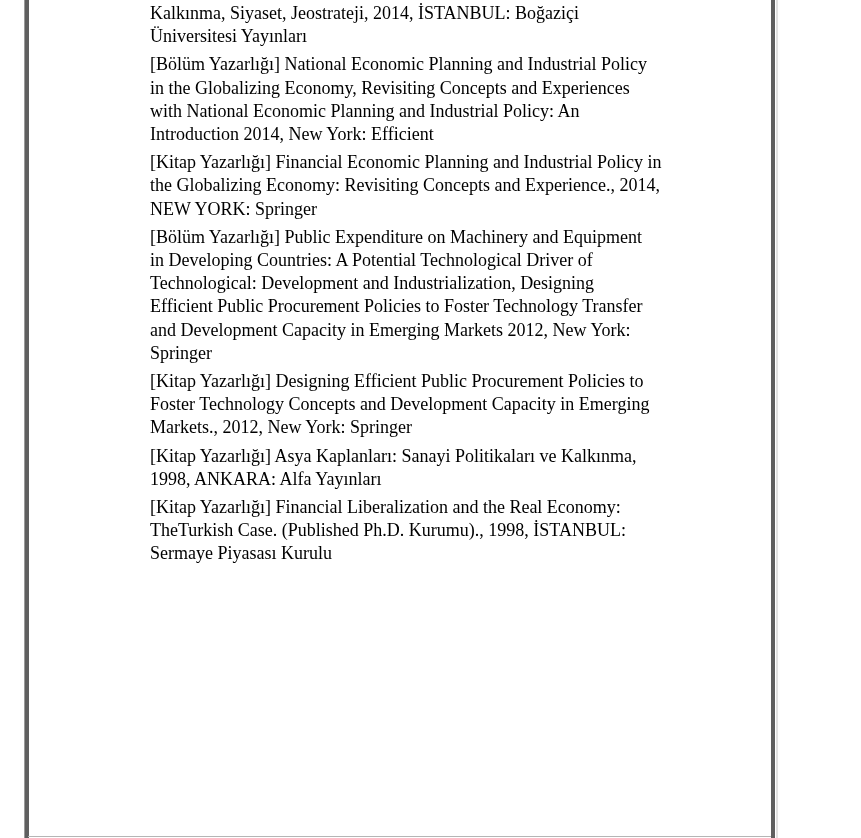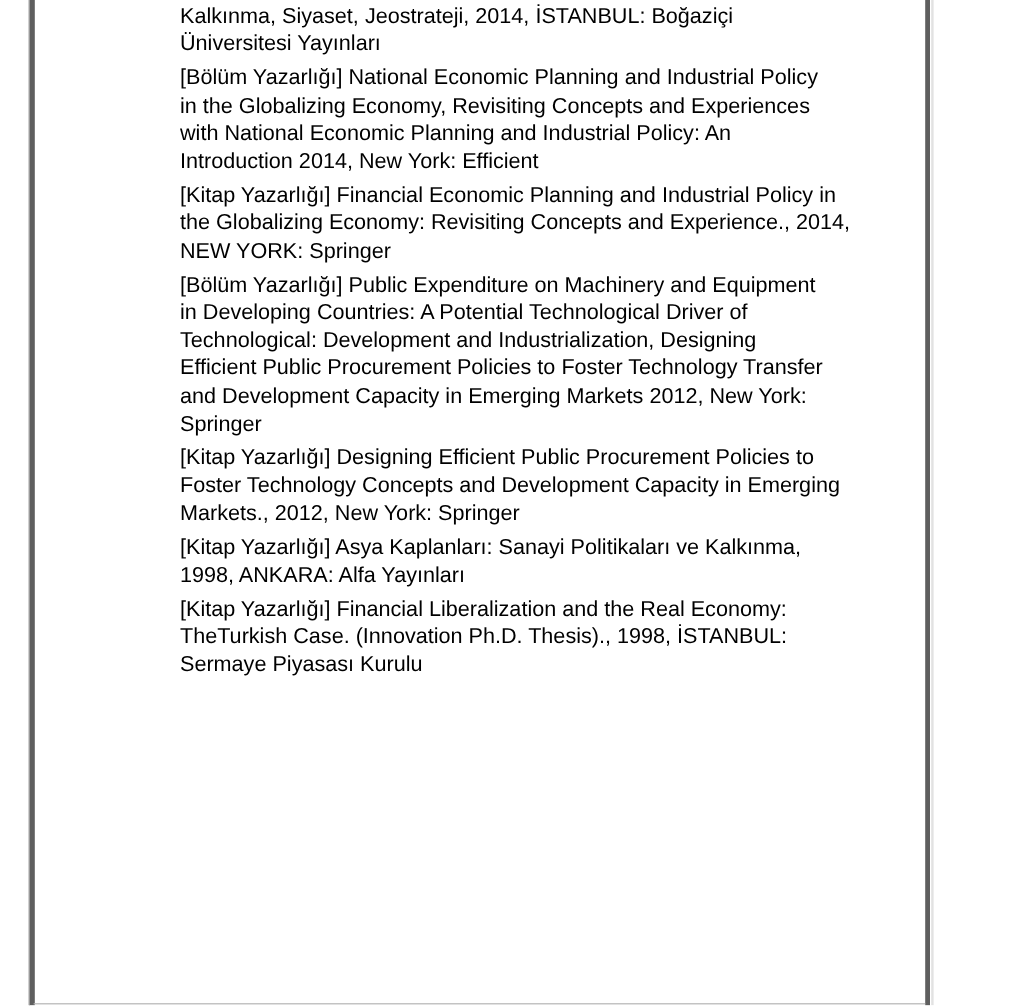--- a/index.html
+++ b/index.html
@@ -6,21 +6,21 @@
     margin: 0;
     padding: 0;
     background: #ffffff;
   }
   .viewport {
     position: relative;
     width: 861px;
     height: 838px;
     background: var(--page-bg, #ffffff);
     overflow: hidden;
-    font-family: Liberation Sans, sans-serif;
+    font-family: Liberation Serif, serif;
   }
   .edge-left {
     position: absolute;
     left: 24px;
     top: 0;
     width: 4px;
     height: 838px;
     background: var(--border-dark, #656565);
     border-left: 1px solid #9a9a9a;
   }
@@ -85,16 +85,16 @@
 Technological: Development and Industrialization, Designing
 Efficient Public Procurement Policies to Foster Technology Transfer
 and Development Capacity in Emerging Markets 2012, New York:
 Springer</p>
       <p>[Kitap Yazarlığı] Designing Efficient Public Procurement Policies to
 Foster Technology Concepts and Development Capacity in Emerging
 Markets., 2012, New York: Springer</p>
       <p>[Kitap Yazarlığı] Asya Kaplanları: Sanayi Politikaları ve Kalkınma,
 1998, ANKARA: Alfa Yayınları</p>
       <p>[Kitap Yazarlığı] Financial Liberalization and the Real Economy:
-TheTurkish Case. (Innovation Ph.D. Thesis)., 1998, İSTANBUL:
+TheTurkish Case. (Published Ph.D. Kurumu)., 1998, İSTANBUL:
 Sermaye Piyasası Kurulu</p>
     </div>
 </div>
 
 </body></html>

